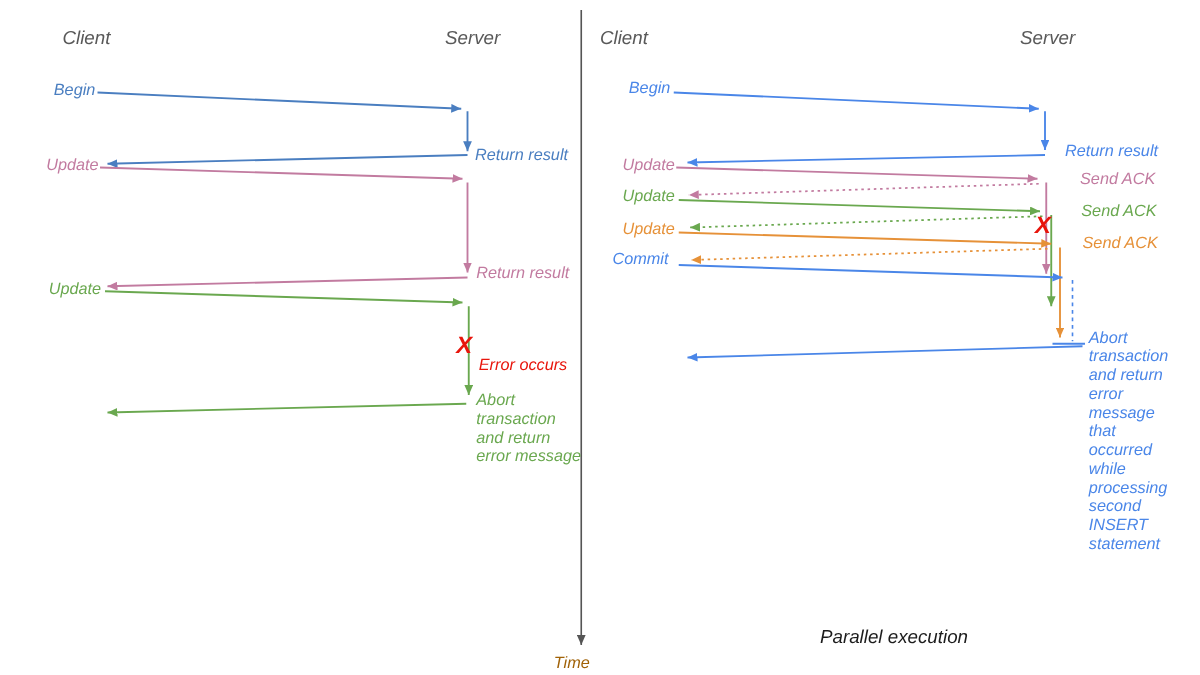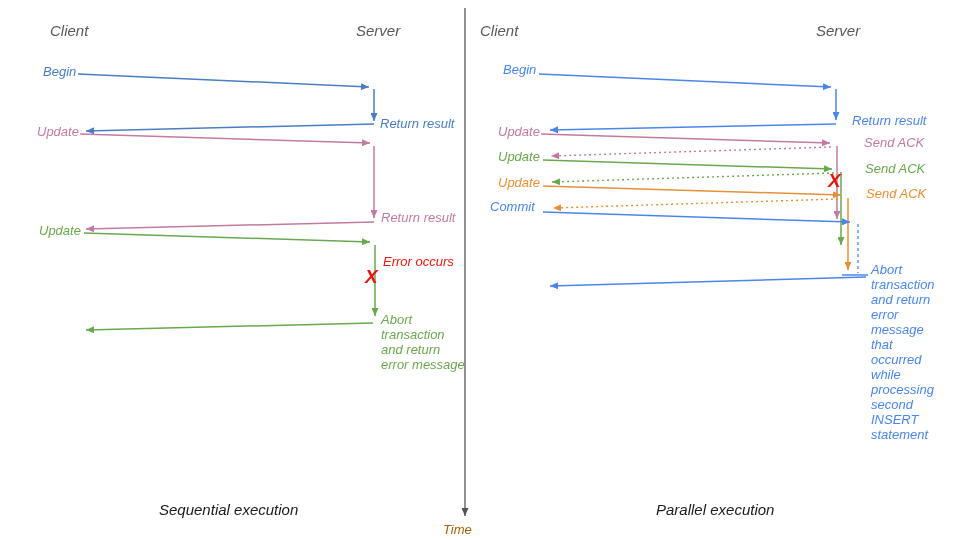--- a/index.html
+++ b/index.html
@@ -87,28 +87,27 @@
   <div class="lbl hdr" style="left:50px;top:23px;">Client</div>
   <div class="lbl hdr" style="left:356px;top:23px;">Server</div>
 
   <div class="lbl c-blueL" style="left:43px;top:64px;">Begin</div>
   <div class="lbl c-blueL" style="left:380px;top:116px;">Return result</div>
   <div class="lbl c-pink" style="left:37px;top:124px;">Update</div>
   <div class="lbl c-pink" style="left:381px;top:210px;">Return result</div>
   <div class="lbl c-green" style="left:39px;top:223px;">Update</div>
 
   <div class="lbl c-red xmark" style="left:365px;top:267px;">X</div>
-  <div class="lbl c-red" style="left:383px;top:254px;">Error occurs</div>
+  <div class="lbl c-red" style="left:383px;top:284px;">Error occurs</div>
 
   <div class="lbl c-green multiline" style="left:381px;top:312px;">Abort
 transaction
 and return
 error message</div>
 
-  <div class="lbl caption" style="left:159px;top:502px;">Sequential execution</div>
 
   <div class="lbl hdr" style="left:480px;top:23px;">Client</div>
   <div class="lbl hdr" style="left:816px;top:23px;">Server</div>
 
   <div class="lbl c-blueR" style="left:503px;top:62px;">Begin</div>
   <div class="lbl c-blueR" style="left:852px;top:113px;">Return result</div>
 
   <div class="lbl c-pink" style="left:498px;top:124px;">Update</div>
   <div class="lbl c-pink" style="left:864px;top:135px;">Send ACK</div>
 

